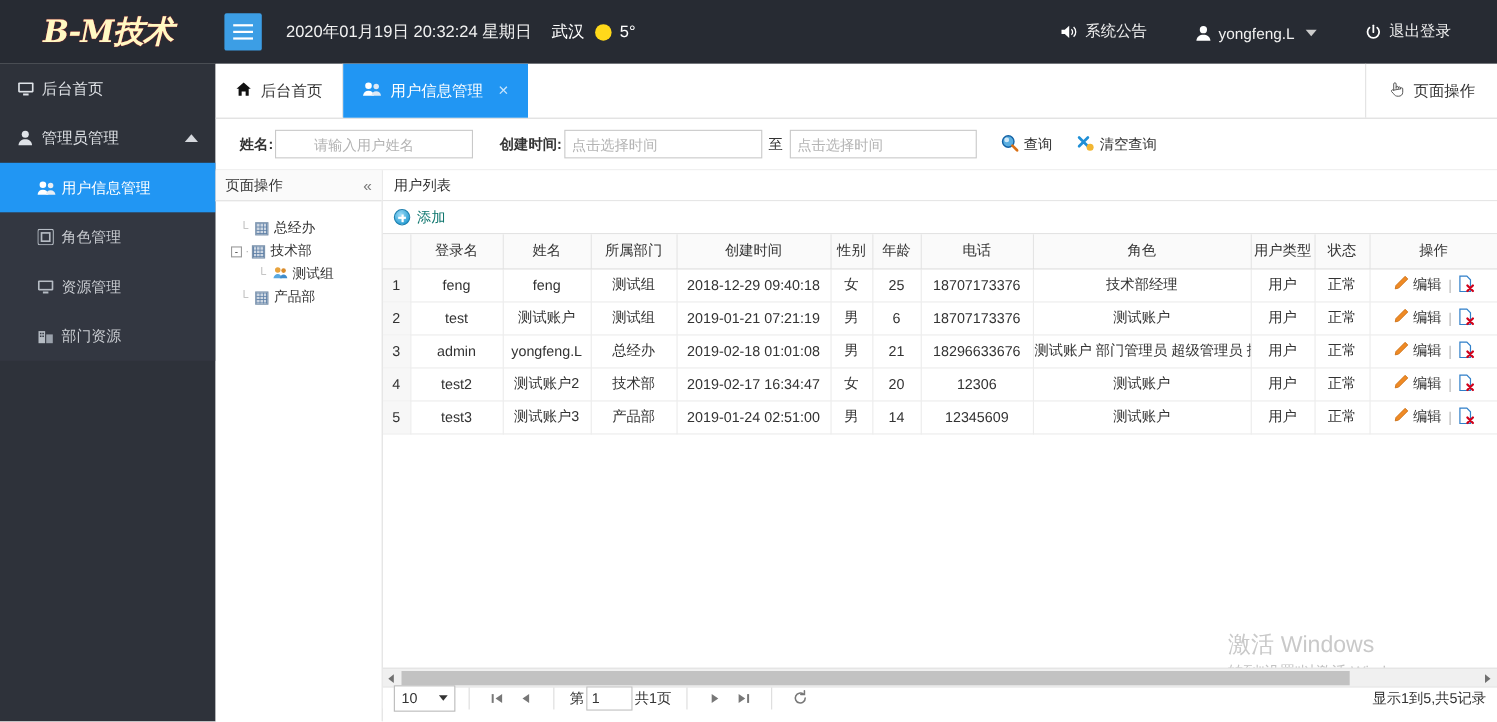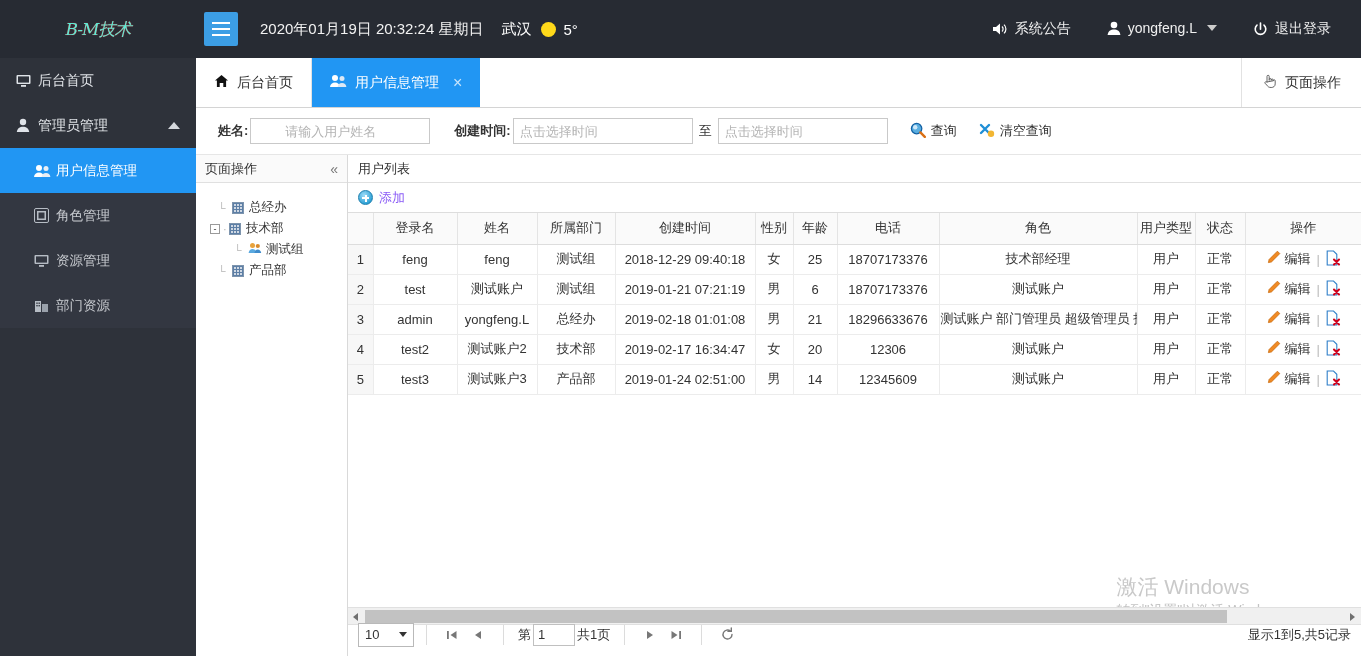--- a/index.html
+++ b/index.html
@@ -18,21 +18,21 @@
     position: absolute; left: 0; top: 0; width: 1361px; height: 58px;
     background: #272b33; color: #fff;
     display: flex; align-items: center;
   }
   .logo {
     width: 196px; height: 58px; display: flex; align-items: center;
     justify-content: center; flex: 0 0 196px;
   }
   .logo-text {
     font-family: "DejaVu Serif", serif;
-    font-weight: normal; font-size: 17px; color: #5eead4;
+    font-weight: bold; font-size: 28px; color: #fef9c3;
     letter-spacing: -1px;
     text-shadow: 0 0 1px #ff2a33;
     font-style: italic;
   }
   .menu-toggle {
     width: 34px; height: 34px; background: #3c9ee5; border: none;
     margin-left: 8px; border-radius: 2px; cursor: pointer;
     display: flex; flex-direction: column; align-items: center;
     justify-content: center; gap: 4px; padding: 0;
   }
@@ -40,21 +40,21 @@
   .datetime {
     margin-left: 22px; font-size: 15px; color: #f2f2f2; white-space: nowrap;
   }
   .city { margin-left: 18px; font-size: 15px; }
   .sun {
     display: inline-block; width: 15px; height: 15px; border-radius: 50%;
     background: #ffd91a; vertical-align: -2px; margin: 0 7px 0 10px;
   }
   .temp { font-size: 15px; }
   .topbar-right {
-    margin-left: auto; display: flex; align-items: flex-start; gap: 0; padding-right: 12px;
+    margin-left: auto; display: flex; align-items: flex-end; gap: 8px; padding-right: 24px;
   }
   .tb-item {
     display: flex; align-items: center; gap: 7px; font-size: 14px;
     color: #f0f0f0; cursor: pointer; padding: 0 18px; white-space: nowrap;
   }
   .tb-item svg { display: block; }
   .caret-dn {
     width: 0; height: 0; border-left: 5px solid transparent;
     border-right: 5px solid transparent; border-top: 6px solid #ccc;
     margin-left: 3px;
@@ -161,21 +161,21 @@
   }
   .list-head {
     height: 28px; border-bottom: 1px solid #e0e0e0; background: #fff;
     display: flex; align-items: center; padding: 0 10px;
     font-size: 13px; color: #333;
   }
   .toolbar {
     height: 30px; display: flex; align-items: center; padding: 0 10px;
     border-bottom: 1px solid #ddd; background: #fff;
   }
-  .add-btn { display: flex; align-items: center; gap: 6px; font-size: 13px; color: #8b5cf6; cursor: pointer; }
+  .add-btn { display: flex; align-items: center; gap: 6px; font-size: 13px; color: #0f766e; cursor: pointer; }
   .plus-ic {
     width: 15px; height: 15px; border-radius: 50%;
     background: radial-gradient(circle at 40% 33%, #9fdcf8, #2a9fd4 75%);
     border: 1px solid #1d7fae; position: relative; flex: 0 0 15px;
   }
   .plus-ic:before, .plus-ic:after {
     content: ""; position: absolute; background: #fff;
   }
   .plus-ic:before { left: 3px; top: 6px; width: 7px; height: 2px; }
   .plus-ic:after { left: 5.5px; top: 3.5px; width: 2px; height: 7px; }

